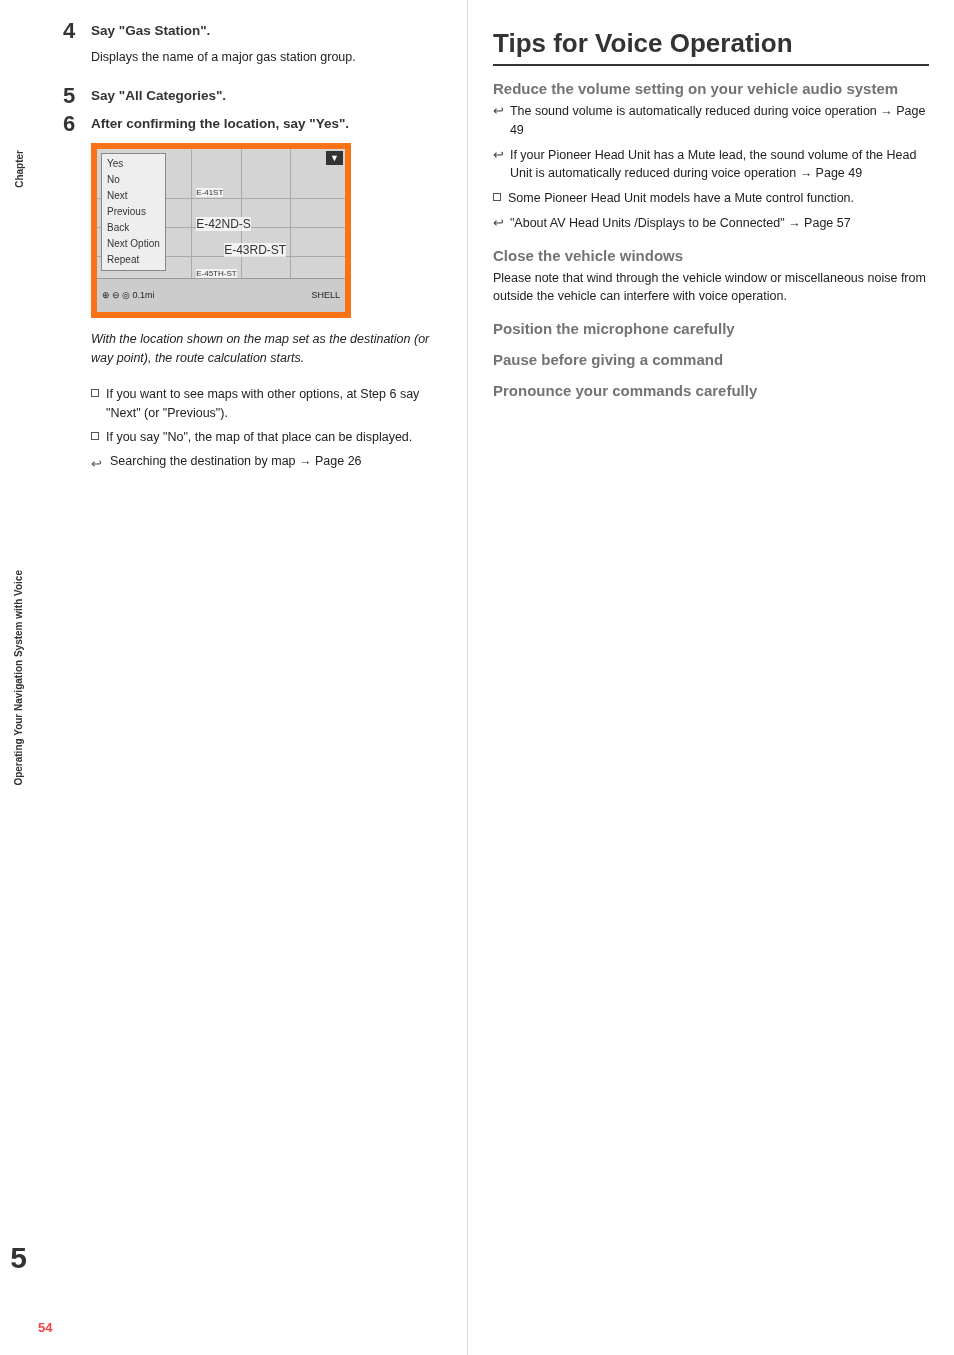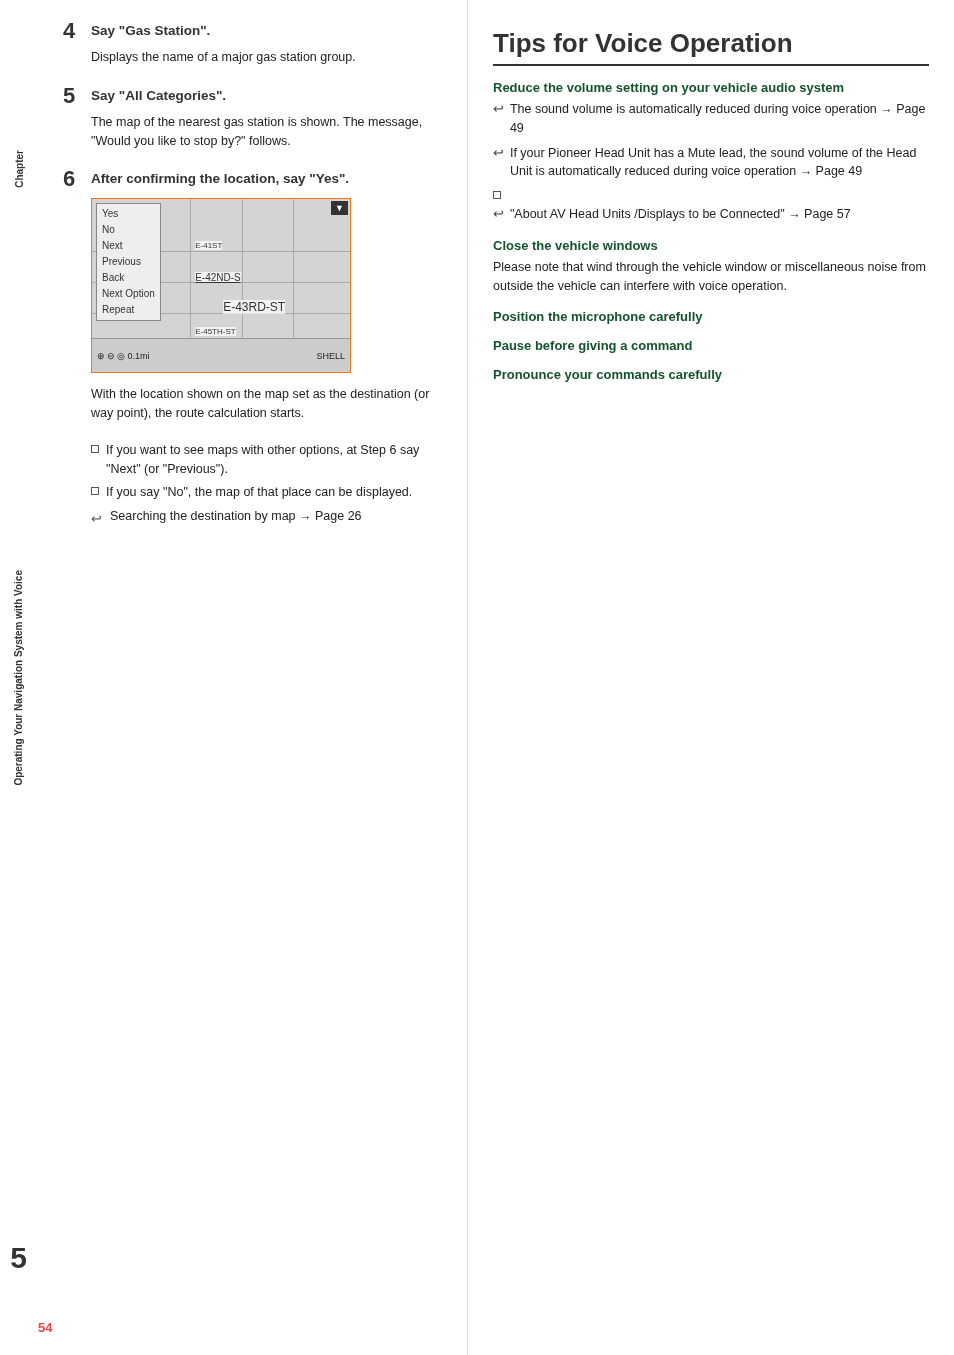--- a/index.html
+++ b/index.html
@@ -81,21 +81,21 @@
       margin-left: 28px;
       margin-bottom: 18px;
       font-size: 12.5px;
       line-height: 1.5;
       color: #222;
     }
 
     
     .map-container {
       margin: 8px 0 10px 0;
-      border: 1px solid #f97316;
+      border: 6px solid #f97316;
       width: 260px;
       height: 175px;
       position: relative;
       background: #e8e8e8;
       overflow: hidden;
     }
 
     .map-inner {
       width: 100%;
       height: 100%;
@@ -205,23 +205,23 @@
     }
 
     .right-intro {
       font-size: 12.5px;
       line-height: 1.5;
       margin-bottom: 14px;
       color: #222;
     }
 
     .sub-heading {
-      font-size: 13px;
-      font-weight: bold;
-      color: #14532d;
+      font-size: 15px;
+      font-weight: bold;
+      color: #737373;
       margin-bottom: 5px;
       margin-top: 14px;
     }
 
     .sub-body {
       font-size: 12.5px;
       line-height: 1.5;
       color: #222;
       margin-bottom: 4px;
     }
@@ -333,21 +333,20 @@
       <div class="step-heading">
         <span class="step-number">4</span>
         <span class="step-title">Say "Gas Station".</span>
       </div>
       <div class="step-body">Displays the name of a major gas station group.</div>
 
       <div class="step-heading">
         <span class="step-number">5</span>
         <span class="step-title">Say "All Categories".</span>
       </div>
-      <div class="step-body">The map of the nearest gas station is shown. The message, "Would you like to stop by?" follows.</div>
 
       <div class="step-heading">
         <span class="step-number">6</span>
         <span class="step-title">After confirming the location, say "Yes".</span>
       </div>
 
       <div style="margin-left:28px;">
         <div class="map-container">
           <div class="map-inner">
 
@@ -364,34 +363,34 @@
               <span class="map-menu-item">Yes</span>
               <span class="map-menu-item">No</span>
               <span class="map-menu-item">Next</span>
               <span class="map-menu-item">Previous</span>
               <span class="map-menu-item">Back</span>
               <span class="map-menu-item">Next Option</span>
               <span class="map-menu-item">Repeat</span>
             </div>
 
             <div class="map-label" style="top:24%; left:40%; font-size:8px;">E-41ST</div>
-            <div class="map-label" style="top:42%; left:40%; font-size:10px;text-decoration:underline;">E-42ND-S</div>
+            <div class="map-label" style="top:42%; left:40%; font-size:12px;">E-42ND-S</div>
             <div class="map-label" style="top:58%; left:40%; font-size:12px;margin-left:28px;">E-43RD-ST</div>
             <div class="map-label" style="top:74%; left:40%; font-size:8px;">E-45TH-ST</div>
 
             <div class="map-bottom-bar">
               <span style="margin-right:4px; font-size:9px;">⊕ ⊖ ◎ 0.1mi</span>
               <span style="font-size:9px; margin-left:auto;">SHELL</span>
             </div>
 
             <div style="position:absolute; top:2px; right:2px; background:#333; color:#fff; font-size:9px; padding:2px 4px;">▼</div>
           </div>
         </div>
 
-        <div class="step-body" style="margin-left:0; margin-top:12px;">With the location shown on the map set as the destination (or way point), the route calculation starts.</div>
+        <div class="step-body" style="margin-left:0; margin-top:12px;font-style:italic;">With the location shown on the map set as the destination (or way point), the route calculation starts.</div>
 
         <ul class="bullet-list">
           <li>
             <span class="bullet-square"></span>
             <span>If you want to see maps with other options, at Step 6 say "Next" (or "Previous").</span>
           </li>
           <li>
             <span class="bullet-square"></span>
             <span>If you say "No", the map of that place can be displayed.</span>
           </li>
@@ -416,20 +415,21 @@
         <span class="arrow-text">The sound volume is automatically reduced during voice operation → Page 49</span>
       </div>
 
       <div class="arrow-bullet">
         <span class="arrow-sym">↩</span>
         <span class="arrow-text">If your Pioneer Head Unit has a Mute lead, the sound volume of the Head Unit is automatically reduced during voice operation → Page 49</span>
       </div>
 
       <div class="square-bullet">
         <span class="sq-sym"></span>
+        <span class="sq-text">Some Pioneer Head Unit models have a Mute control function.</span>
       </div>
 
       <div class="arrow-bullet">
         <span class="arrow-sym">↩</span>
         <span class="arrow-text">"About AV Head Units /Displays to be Connected" → Page 57</span>
       </div>
 
       <div class="sub-heading">Close the vehicle windows</div>
       <p class="sub-body">Please note that wind through the vehicle window or miscellaneous noise from outside the vehicle can interfere with voice operation.</p>
 

